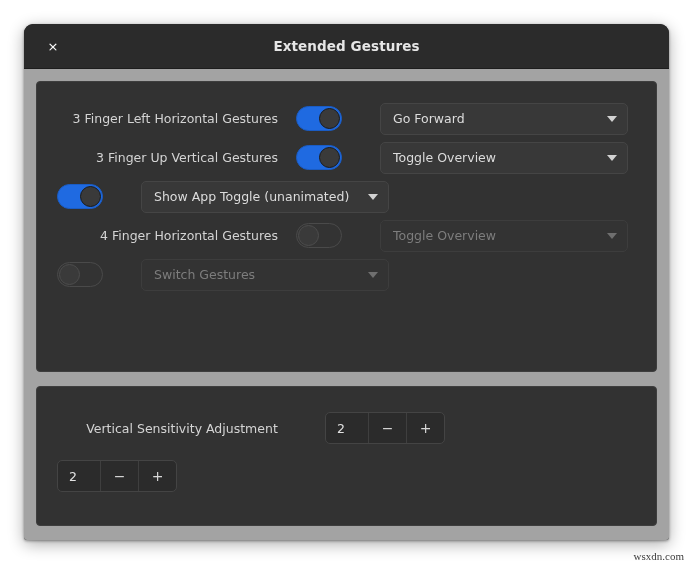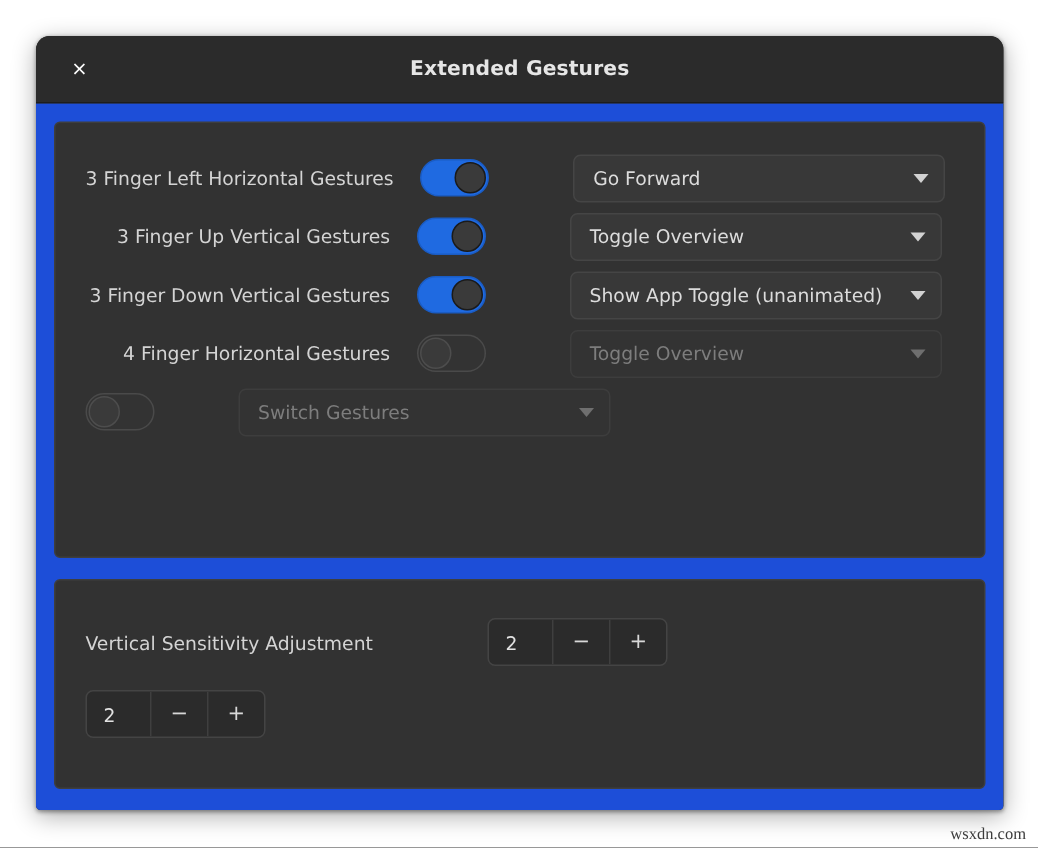--- a/index.html
+++ b/index.html
@@ -69,21 +69,21 @@
   }
 
   
   #body {
     flex: 1;
     padding: 12px 12px 14px 12px;
     box-sizing: border-box;
     display: flex;
     flex-direction: column;
     gap: 14px;
-    background: #1d4ed8;
+    background: #a3a3a3;
   }
 
   .frame {
     border: 1px solid #3e3e3e;
     border-radius: 4px;
     background: #323232;
     box-sizing: border-box;
   }
   #gesture-frame {
     height: 291px;
@@ -148,21 +148,21 @@
     right: 1px;
     border: 1px solid #1a1a1a;
   }
   .switch.off .knob {
     left: 1px;
     border: 1px solid #4d4d4d;
   }
 
   
   .dropdown {
-    margin-left: 56px;
+    margin-left: 38px;
     width: 248px;
     height: 32px;
     border-radius: 5px;
     background: #383838;
     border: 1px solid #454545;
     box-sizing: border-box;
     display: flex;
     align-items: center;
     padding: 0 10px 0 12px;
     cursor: pointer;
@@ -192,21 +192,21 @@
   .dropdown.disabled .arrow { border-top-color: #6f6f6f; }
 
   
   .srow {
     display: flex;
     align-items: center;
     height: 38px;
   }
   .srow .slabel {
     width: 268px;
-    text-align: left;
+    text-align: center;
     padding-right: 18px;
     box-sizing: border-box;
     font-size: 12.5px;
     color: #d4d4d4;
     white-space: nowrap;
   }
   .spin {
     width: 120px;
     height: 32px;
     border-radius: 5px;
@@ -275,21 +275,20 @@
           <div class="glabel">3 Finger Up Vertical Gestures</div>
           <div class="switch on">
             <div class="knob"></div>
           </div>
           <div class="dropdown">
             <div class="dd-text">Toggle Overview</div>
             <div class="arrow"></div>
           </div>
         </div>
         <div class="grow">
-          <div class="glabel">3 Finger Down Vertical Gestures</div>
           <div class="switch on">
             <div class="knob"></div>
           </div>
           <div class="dropdown">
             <div class="dd-text">Show App Toggle (unanimated)</div>
             <div class="arrow"></div>
           </div>
         </div>
         <div class="grow">
           <div class="glabel">4 Finger Horizontal Gestures</div>

